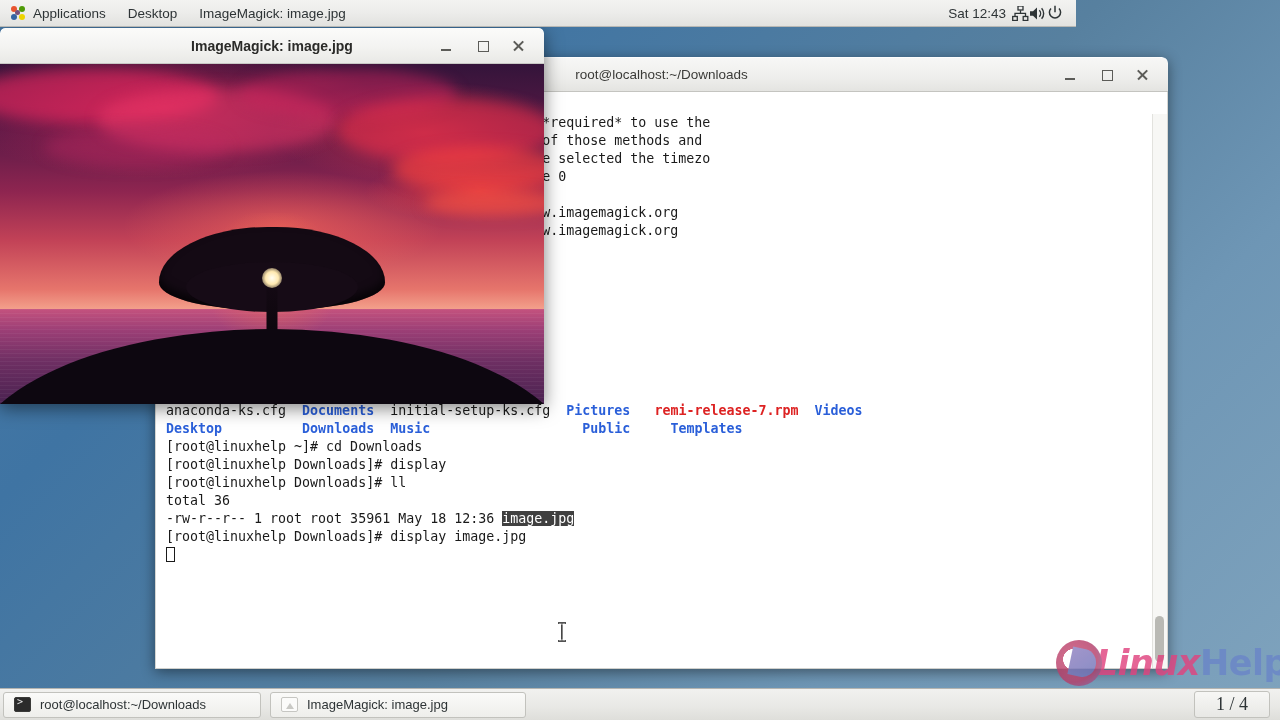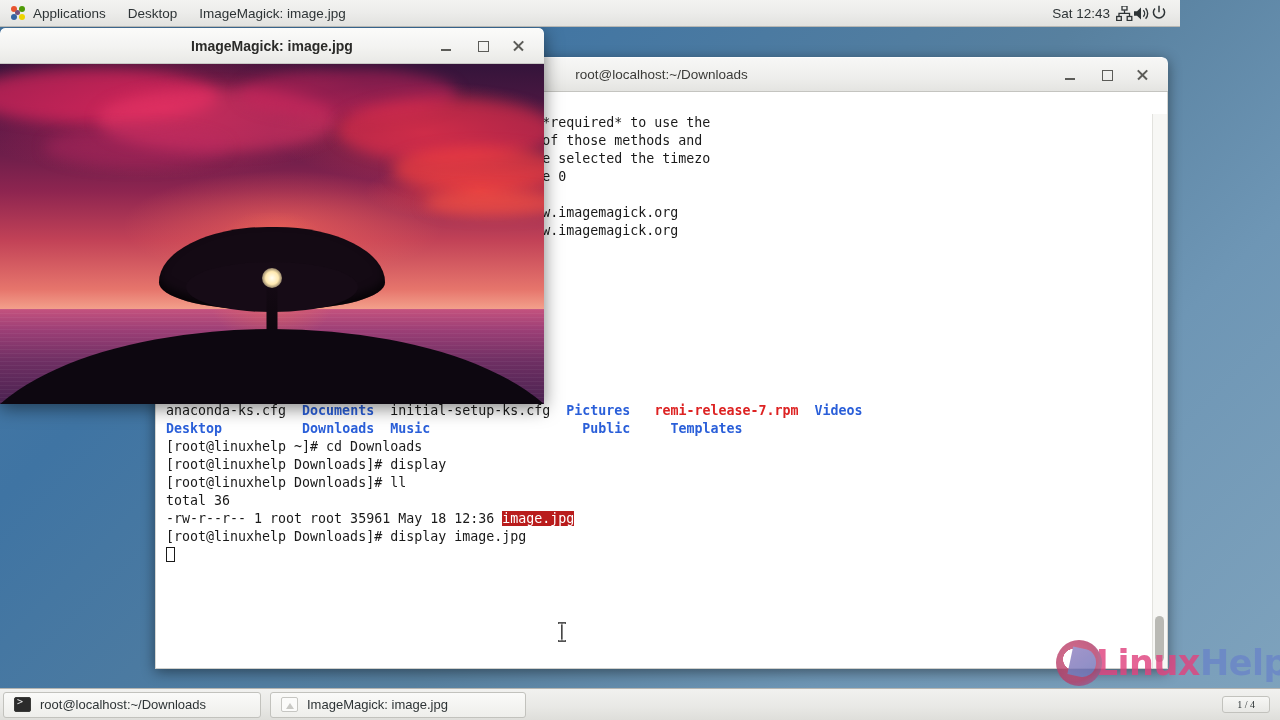--- a/index.html
+++ b/index.html
@@ -7,21 +7,21 @@
     width: 1280px; height: 720px; overflow: hidden;
     font-family: "Liberation Sans", sans-serif;
   }
   body {
     position: relative;
     background: linear-gradient(135deg, #4a7ba7 0%, #3f74a3 25%, #57809f 55%, #6e96b5 75%, #7fa3bd 100%);
   }
 
   
   #top-panel {
-    position: absolute; left: 0; top: 0; width: 1180px; height: 27px;
+    position: absolute; left: 0; top: 0; width: 1076px; height: 27px;
     background: linear-gradient(to bottom, #f3f3f1 0%, #ececea 50%, #e2e2df 100%);
     border-bottom: 1px solid #b8b8b4;
     display: flex; align-items: center;
     font-size: 13.5px; color: #2e3436;
     z-index: 60;
   }
   .panel-item { padding: 0 11px; height: 27px; display: flex; align-items: center; gap: 7px; }
   .panel-spacer { flex: 1 1 auto; }
   #apps-icon {
     width: 15px; height: 15px; position: relative; display: inline-block;
@@ -78,21 +78,21 @@
     overflow: hidden;
   }
   #terminal-text {
     position: absolute; left: 10px; top: 0px; right: 16px;
     font-family: "DejaVu Sans Mono", "Liberation Mono", monospace;
     font-size: 13.3px; line-height: 18px; color: #1a1a1a;
     white-space: pre;
   }
   .t-blue { color: #2a5fd9; font-weight: bold; }
   .t-red  { color: #dd2222; font-weight: bold; }
-  .t-sel  { background: #b91c1c; color: #ffffff; }
+  .t-sel  { background: #404040; color: #ffffff; }
   #terminal-scrollbar {
     position: absolute; right: 0; top: 0; width: 15px; height: 100%;
     background: #f7f7f5; border-left: 1px solid #e2e2de;
   }
   #terminal-scroll-thumb {
     position: absolute; right: 3px; bottom: 6px; width: 9px; height: 46px;
     background: #b9b9b4; border-radius: 5px;
   }
   #text-cursor {
     display: inline-block; width: 9px; height: 15px;
@@ -202,21 +202,21 @@
   .task-ico-img {
     width: 17px; height: 15px; border: 1px solid #c6c6c2; background: #fbfbfa; border-radius: 2px;
     position: relative; flex: 0 0 auto;
   }
   .task-ico-img::after {
     content: ""; position: absolute; left: 4px; bottom: 2px;
     border-left: 4px solid transparent; border-right: 4px solid transparent; border-bottom: 6px solid #c9c9c5;
   }
   .panel-grow { flex: 1 1 auto; }
   #workspace-indicator {
-    margin-right: 10px; padding: 2px 14px; font-size: 10px; color: #2e3436;
+    margin-right: 10px; padding: 2px 21px; font-size: 18px; color: #2e3436;
     border: 1px solid #c2c2bd; border-radius: 3px;
     background: linear-gradient(to bottom, #f7f7f5, #e8e8e5);
     font-family: "Liberation Serif", serif;
   }
 
   
   #watermark {
     position: absolute; right: -8px; bottom: 34px; z-index: 50;
     display: flex; align-items: center; pointer-events: none; opacity: 0.82;
   }
@@ -227,21 +227,21 @@
   }
   #watermark-swirl::after {
     content: ""; position: absolute; left: 14px; top: 9px; width: 26px; height: 28px;
     border-radius: 0 60% 60% 0; background: linear-gradient(135deg, #8e7fc0, #6f74b8);
     transform: rotate(12deg);
   }
   #watermark-text {
     font-size: 35px; font-weight: bold; letter-spacing: -0.5px;
     font-family: "DejaVu Sans", sans-serif;
   }
-  .wm-linux { color: #e0447f; }
+  .wm-linux { color: #e0447f; font-style: italic; }
   .wm-help  { color: #6a86c8; }
 </style>
 </head>
 <body>
 
 <div id="top-panel">
   <div class="panel-item">
     <span id="apps-icon">
       <i></i>
         <i></i>

